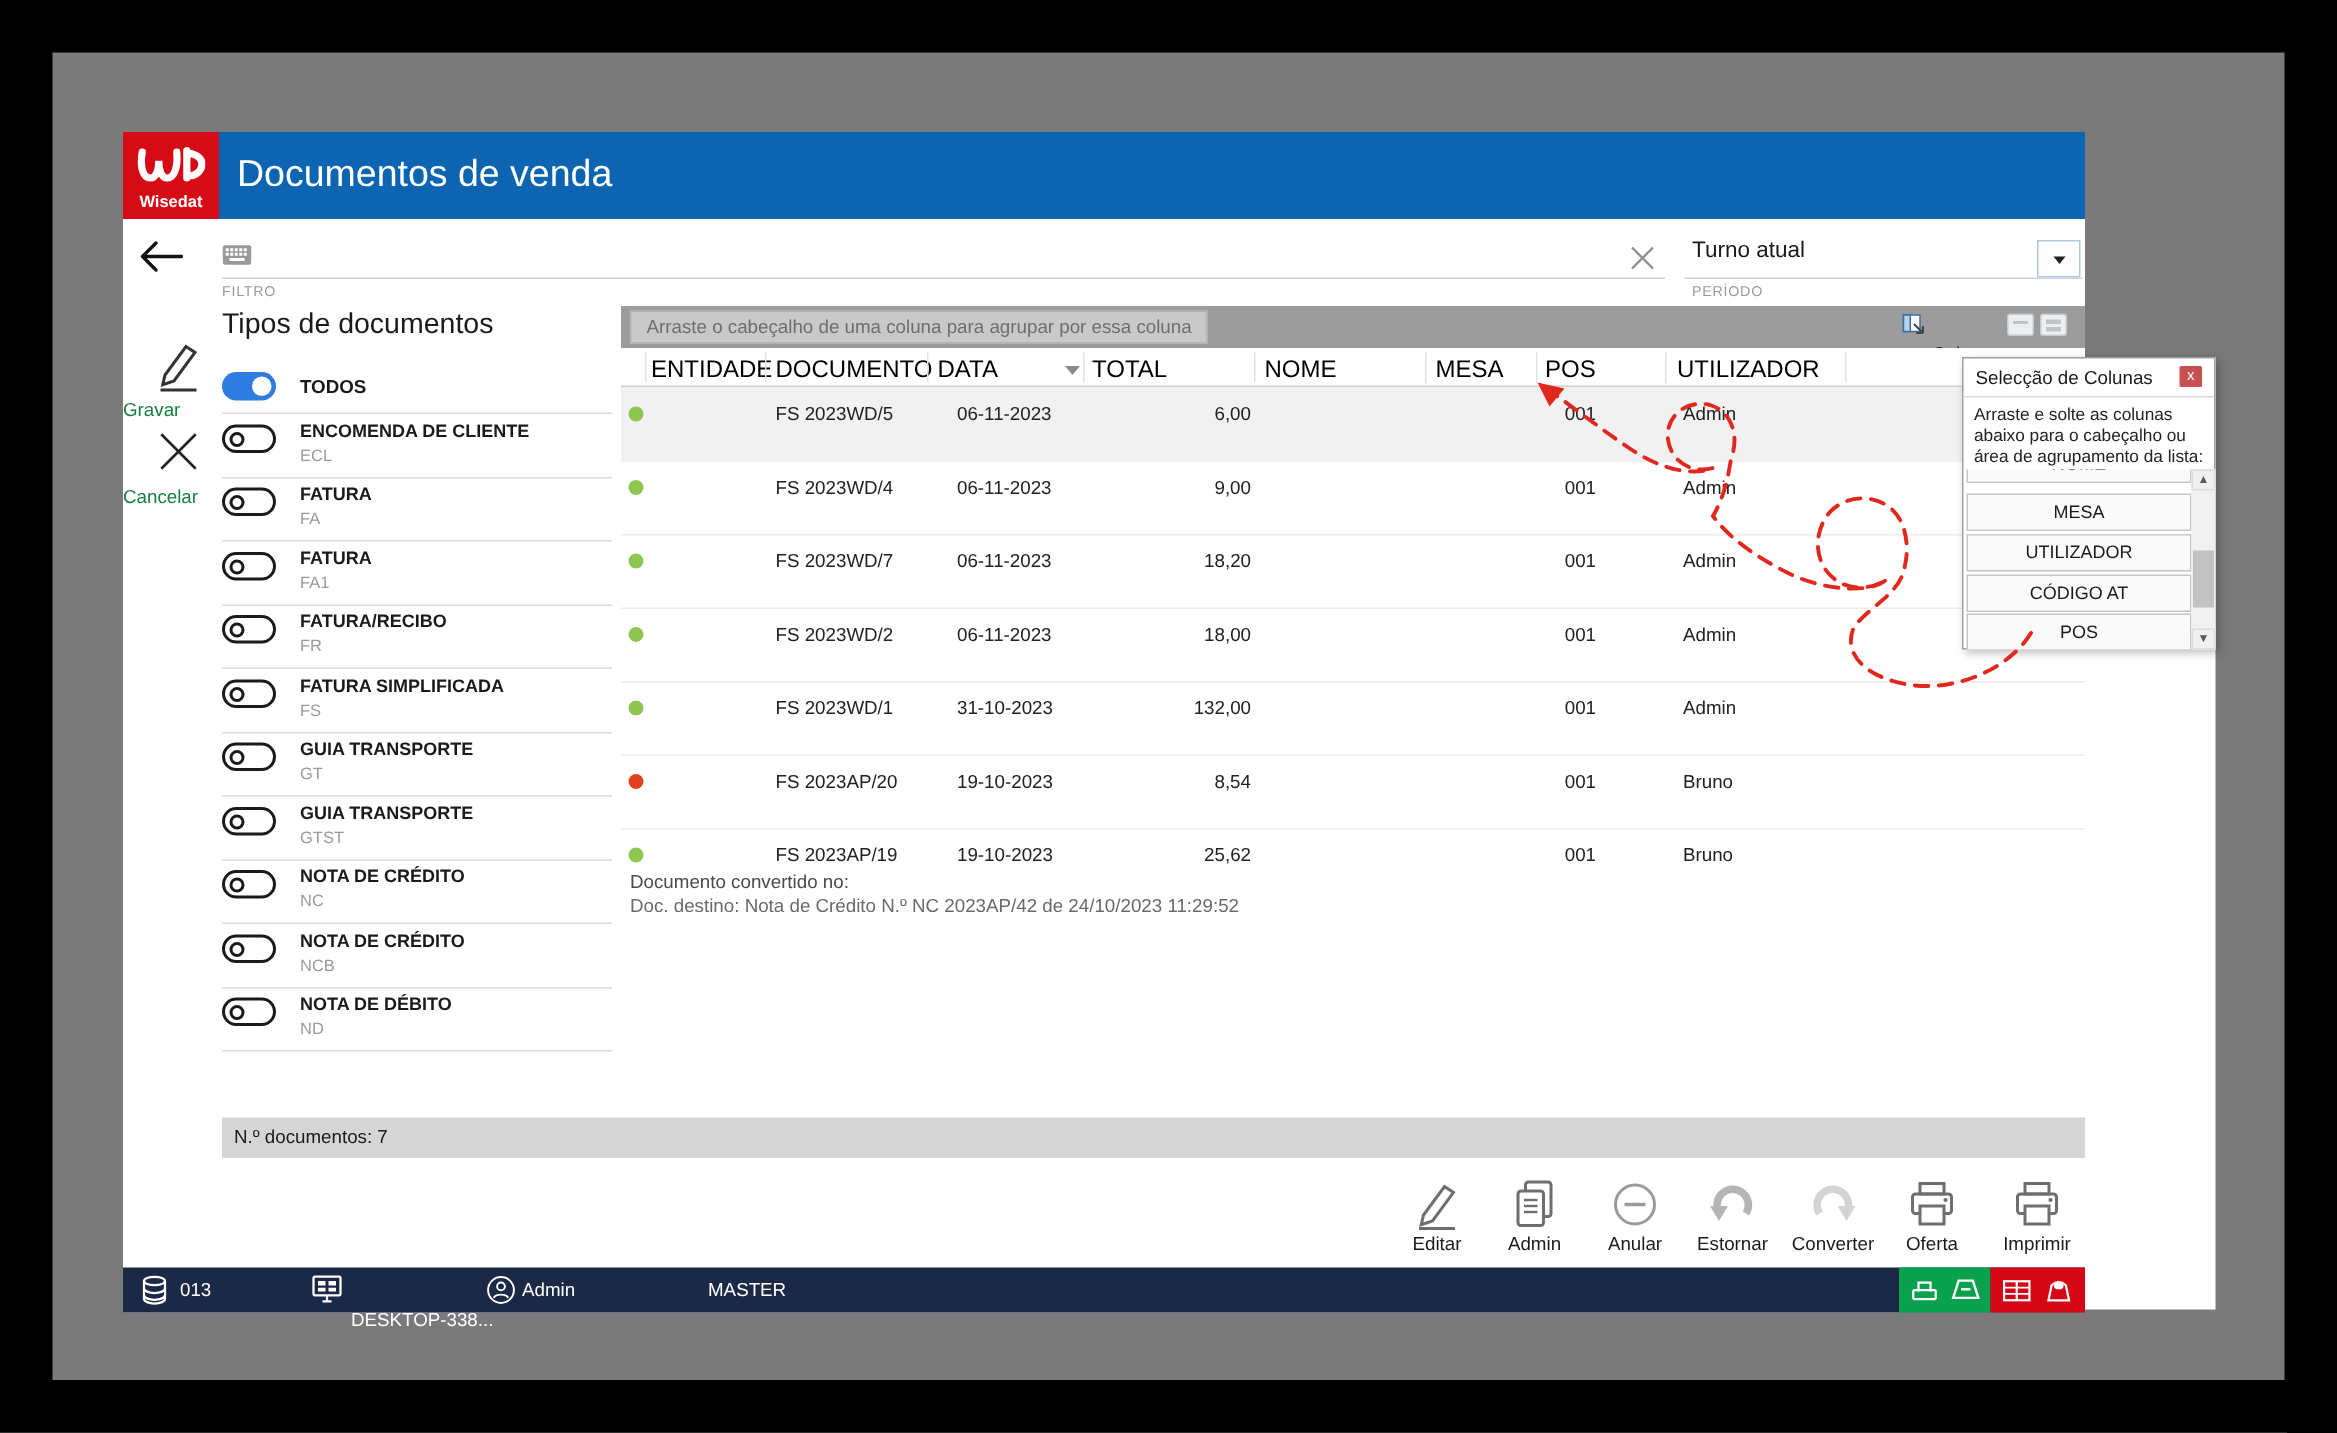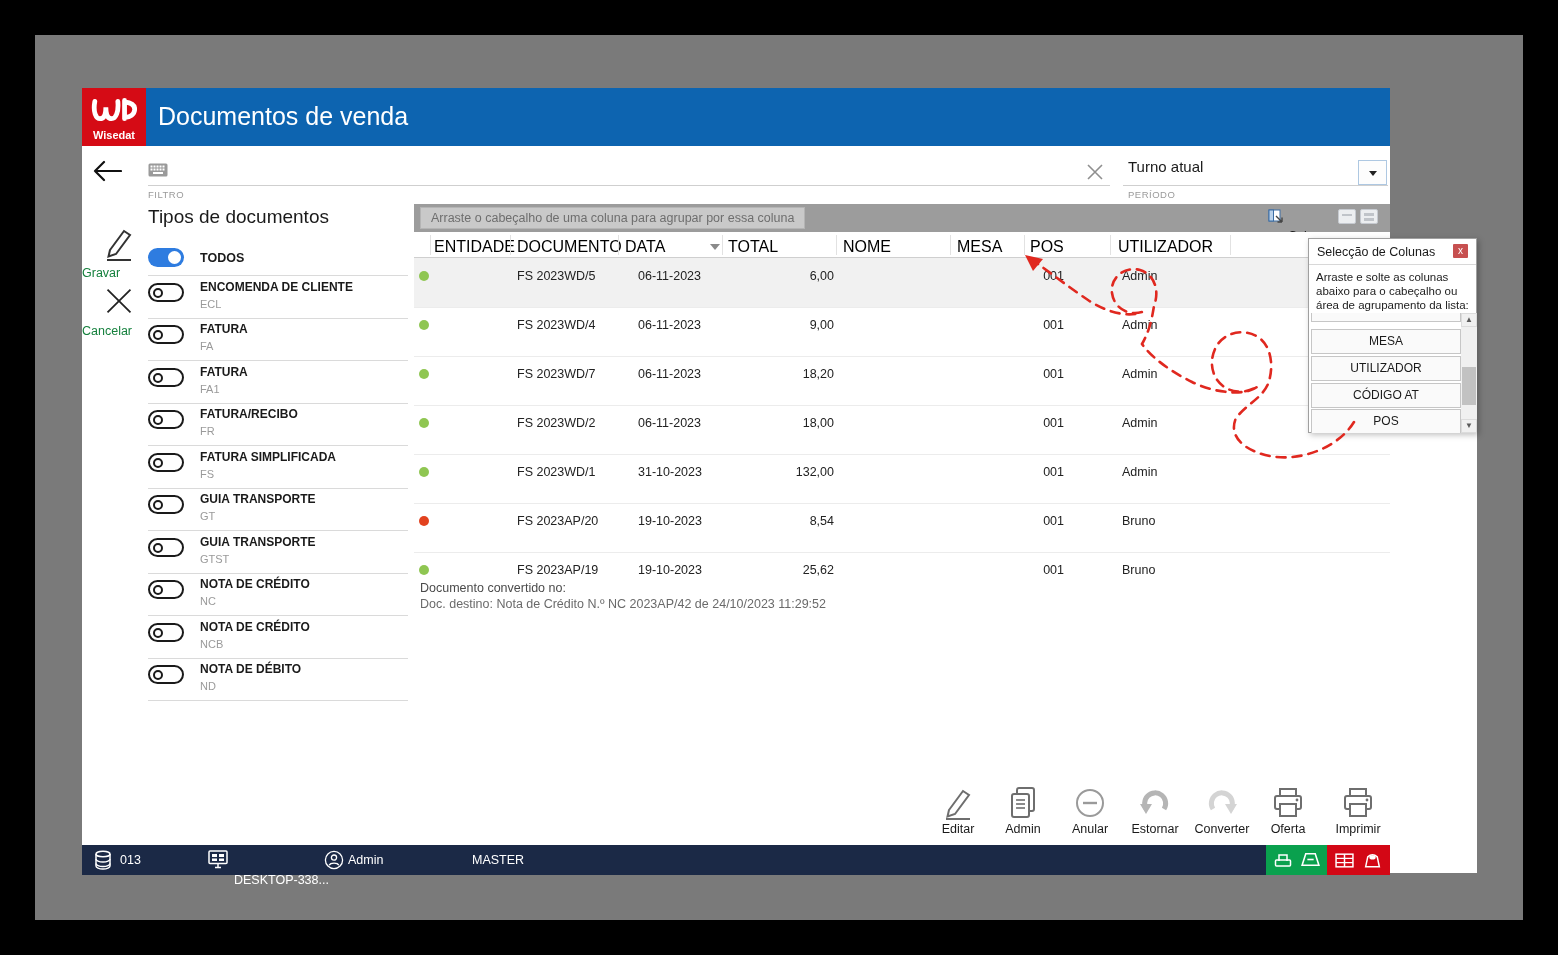--- a/index.html
+++ b/index.html
@@ -305,20 +305,21 @@
         <div class="abs cell" style="left:103px;top:11px;">FS 2023AP/19</div>
         <div class="abs cell" style="left:224px;top:11px;">19-10-2023</div>
         <div class="abs cell" style="left:268px;top:11px;width:152px;text-align:right;">25,62</div>
         <div class="abs cell" style="left:588px;top:11px;width:62px;text-align:right;">001</div>
         <div class="abs cell" style="left:708px;top:11px;">Bruno</div>
         <div class="abs note1" style="left:6px;top:29px;">Documento convertido no:</div>
         <div class="abs note2" style="left:6px;top:45px;">Doc. destino: Nota de Crédito N.º NC 2023AP/42 de 24/10/2023 11:29:52</div>
       </div>
     </div>
 
+    <div class="abs countbar" style="left:66px;top:657px;width:1242px;height:27px;">N.º documentos: 7</div>
 
     <svg class="abs" style="left:859px;top:698px;" width="34" height="34" viewBox="0 0 34 34">
       <path d="M8 24 L22 5 L28 9 L14 28 L6.5 30.5 Z" fill="none" stroke="#6e6e6e" stroke-width="2"></path>
       <line x1="5" y1="33" x2="29" y2="33" stroke="#6e6e6e" stroke-width="2"></line>
     </svg>
     <div class="abs act-lbl" style="left:846px;top:734px;width:60px;">Editar</div>
 
     <svg class="abs" style="left:924px;top:698px;" width="34" height="34" viewBox="0 0 34 34">
       <rect x="11" y="2" width="17" height="23" rx="2" fill="#fff" stroke="#6e6e6e" stroke-width="2"></rect>
       <rect x="6" y="8" width="17" height="23" rx="2" fill="#fff" stroke="#6e6e6e" stroke-width="2"></rect>

